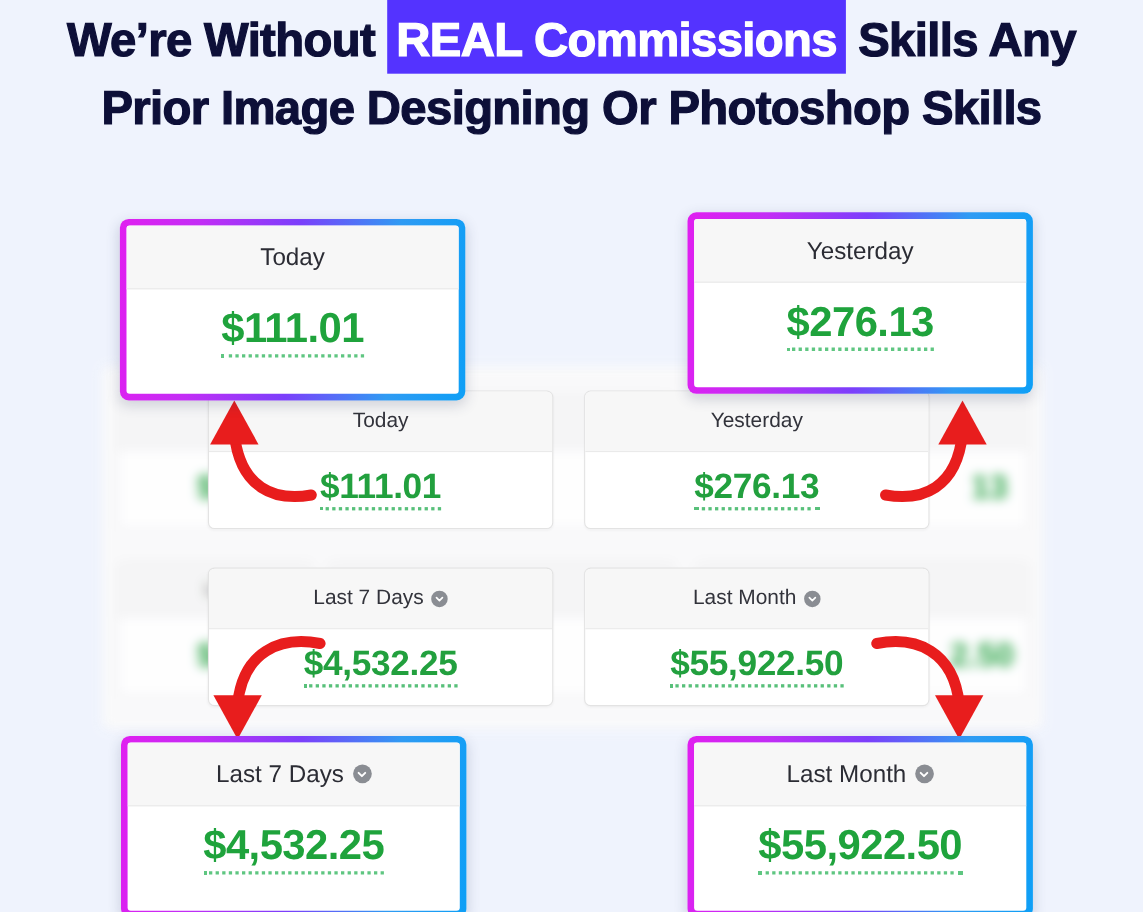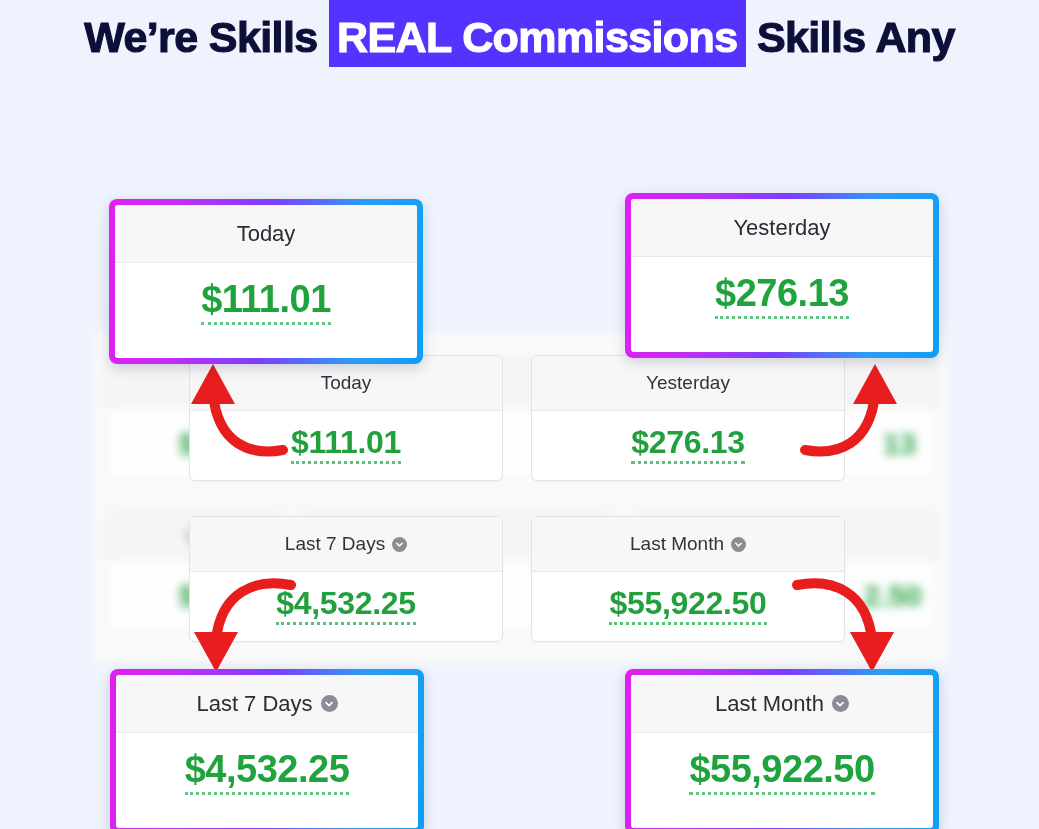--- a/index.html
+++ b/index.html
@@ -110,21 +110,22 @@
   .dd-icon svg{display:block;}
   .dd-icon.sm{width:15px;height:15px;}
 
   
   .arrow{position:absolute;pointer-events:none;}
 </style>
 </head>
 <body>
 
 <div id="headline">
-  <span>We’re Skills </span><span class="hl">REAL Commissions</span><span> Skills Any</span>
+  <span>We’re Without </span><span class="hl">REAL Commissions</span><span> Skills Any</span>
+  <span class="line2">Prior Image Designing Or Photoshop Skills</span>
 </div>
 
 <div id="bg-panel">
   <div class="bg-card" style="left:14px;top:26px;width:175px;height:120px;">
     <div class="bg-head"></div>
     <div class="bg-val">$1</div>
   </div>
   <div class="bg-card" style="left:14px;top:178px;width:175px;height:120px;">
     <div class="bg-head">La</div>
     <div class="bg-val">$4</div>

